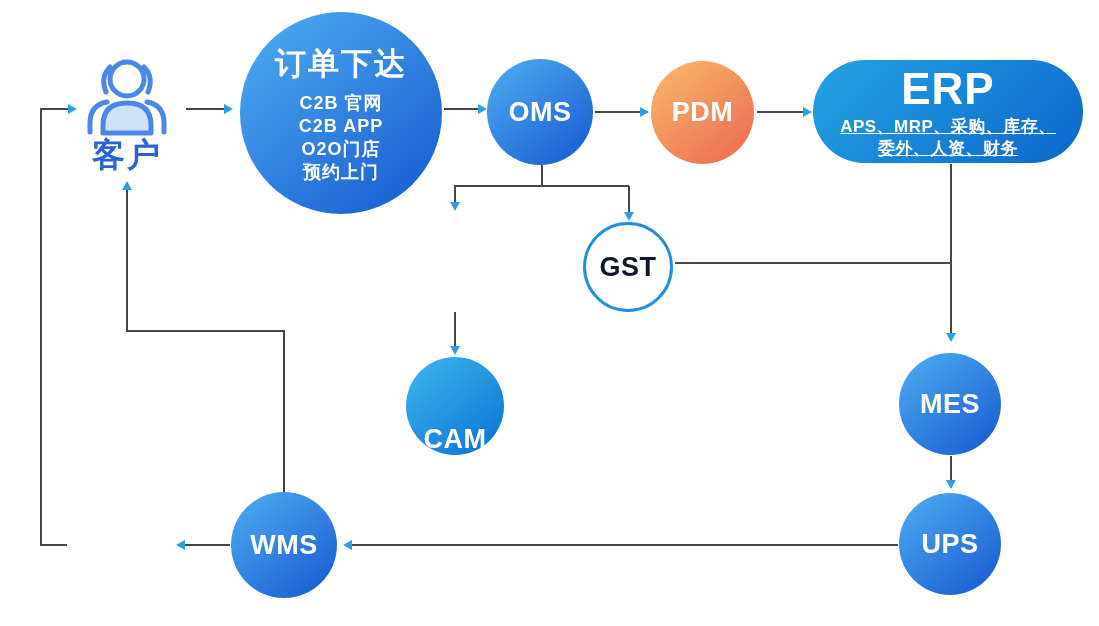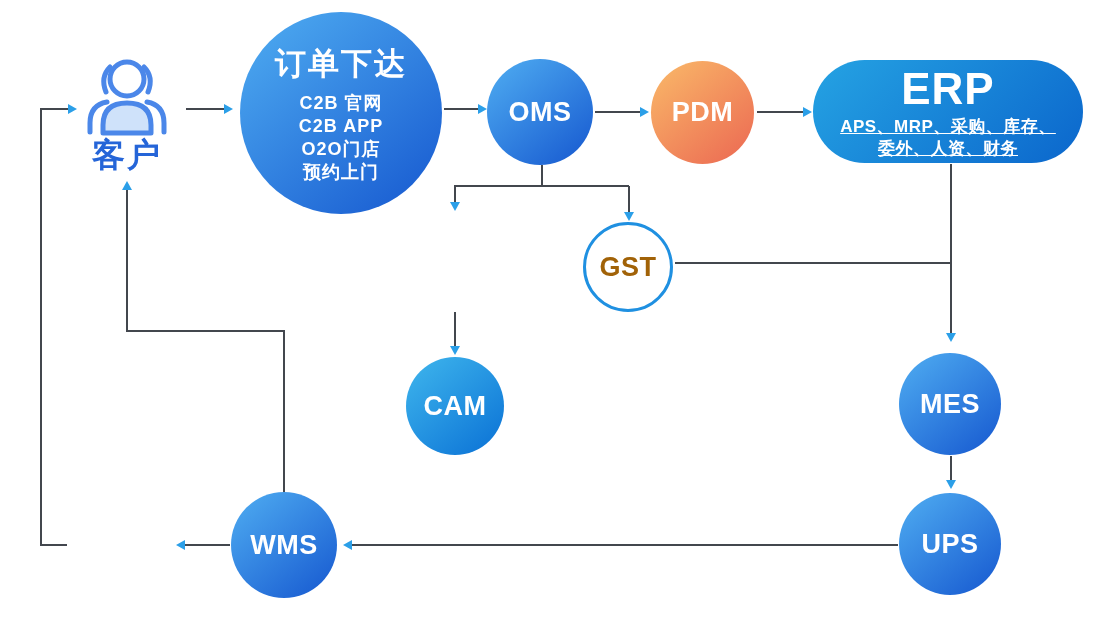--- a/index.html
+++ b/index.html
@@ -21,21 +21,21 @@
   .ar-d{border-left:5px solid transparent;border-right:5px solid transparent;border-top:9px solid var(--arrow);}
   .ar-u{border-left:5px solid transparent;border-right:5px solid transparent;border-bottom:9px solid var(--arrow);}
   
   .circle{
     position:absolute;border-radius:50%;display:flex;flex-direction:column;
     align-items:center;justify-content:center;color:#fff;font-weight:bold;
   }
   .blue{background:linear-gradient(140deg,#4BA7EF 8%,#1A5ED2 92%);}
   .cyan{background:linear-gradient(140deg,#3BB1EB 8%,#0E76D7 92%);}
   .orange{background:linear-gradient(140deg,#F9B668 5%,#EC6B53 95%);}
-  .gst{background:#fff;border:3px solid #1F90E1;color:#a16207;}
+  .gst{background:#fff;border:3px solid #1F90E1;color:#0f172a;}
   .lbl{font-size:27px;letter-spacing:.5px;}
   .big-title{font-size:31px;letter-spacing:2px;margin-bottom:7px;}
   .big-line{font-size:18px;line-height:23px;letter-spacing:1px;}
   .pill{
     position:absolute;border-radius:60px;display:flex;flex-direction:column;
     align-items:center;justify-content:center;color:#fff;font-weight:bold;
     background:linear-gradient(135deg,#25A3E3 0%,#0B66CC 100%);
   }
   .pill-title{font-size:44px;letter-spacing:1px;margin-bottom:2px;}
   .pill-line{font-size:17px;line-height:22px;letter-spacing:.5px;text-decoration:underline;}
@@ -125,21 +125,21 @@
     <div class="pill-title">ERP</div>
     <div class="pill-line">APS、MRP、采购、库存、</div>
     <div class="pill-line">委外、人资、财务</div>
   </div>
 
 
   <div class="circle gst" style="left:583px;top:222px;width:84px;height:84px;">
     <span class="lbl">GST</span>
   </div>
 
-  <div class="circle cyan" style="left:406px;top:357px;width:98px;height:98px;">
+  <div class="circle cyan" style="left:406px;top:357px;width:98px;height:98px;justify-content:flex-end;">
     <span class="lbl">CAM</span>
   </div>
 
   <div class="circle blue" style="left:899px;top:353px;width:102px;height:102px;">
     <span class="lbl">MES</span>
   </div>
 
   <div class="circle blue" style="left:899px;top:493px;width:102px;height:102px;">
     <span class="lbl">UPS</span>
   </div>

